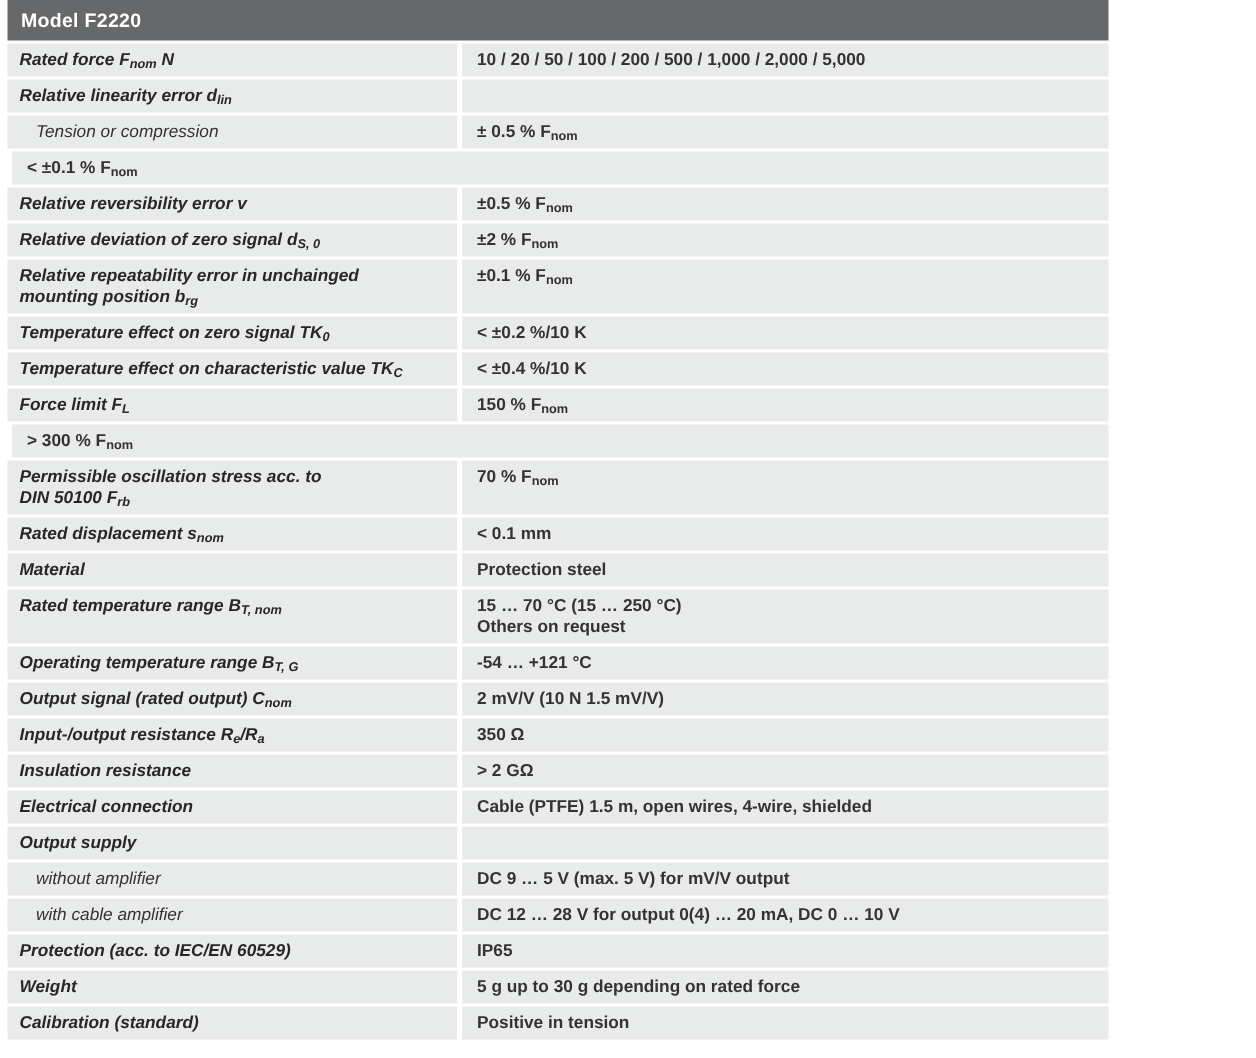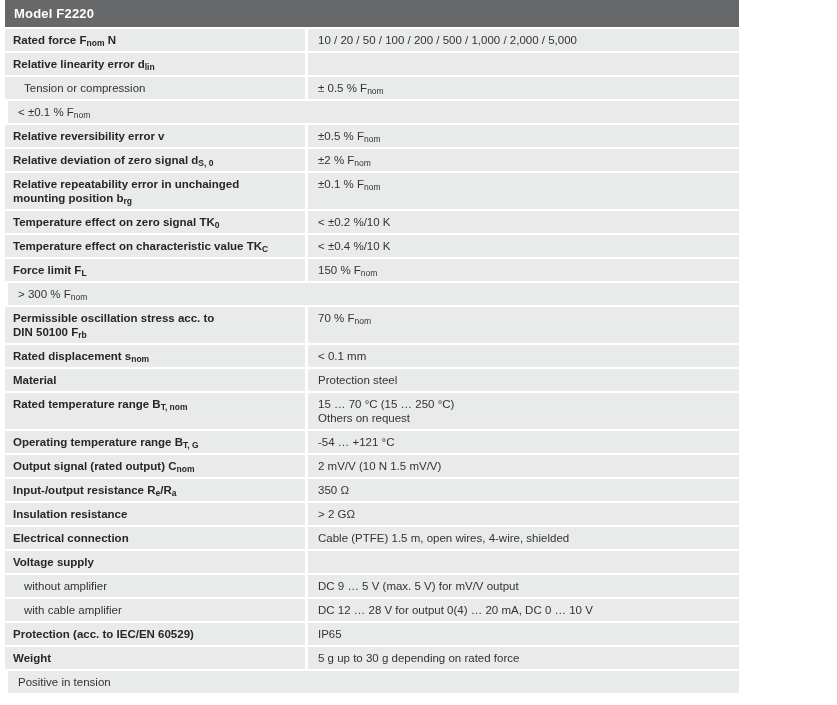--- a/index.html
+++ b/index.html
@@ -40,34 +40,35 @@
     line-height: 14px;
     padding: 4px 10px 4px 8px;
     box-sizing: border-box;
     white-space: pre-line;
   }
   .label-cell {
     width: 300px;
     flex: 0 0 300px;
     font-weight: bold;
     color: var(--label-text, #272727);
+    font-style: italic;
   }
   .row.indent .label-cell {
     font-weight: normal;
     padding-left: 19px;
     color: var(--value-text, #333333);
   }
   .col-divider {
     width: 3px;
     flex: 0 0 3px;
     background: #ffffff;
   }
   .value-cell {
     flex: 1 1 auto;
-    font-weight: normal;
+    font-weight: bold;
     color: var(--value-text, #333333);
     padding-left: 10px;
   }
   sub {
     font-size: 8.5px;
     line-height: 0;
     vertical-align: -2px;
     letter-spacing: 0;
   }
 </style>
@@ -193,21 +194,21 @@
     <div class="cell value-cell">&gt; 2 GΩ</div>
   </div>
 
   <div class="row">
     <div class="cell label-cell">Electrical connection</div>
     <div class="col-divider"></div>
     <div class="cell value-cell">Cable (PTFE) 1.5 m, open wires, 4-wire, shielded</div>
   </div>
 
   <div class="row">
-    <div class="cell label-cell">Voltage supply</div>
+    <div class="cell label-cell">Output supply</div>
     <div class="col-divider"></div>
     <div class="cell value-cell"></div>
   </div>
 
   <div class="row indent">
     <div class="cell label-cell">without amplifier</div>
     <div class="col-divider"></div>
     <div class="cell value-cell">DC 9 … 5 V (max. 5 V) for mV/V output</div>
   </div>
 
@@ -223,18 +224,19 @@
     <div class="cell value-cell">IP65</div>
   </div>
 
   <div class="row">
     <div class="cell label-cell">Weight</div>
     <div class="col-divider"></div>
     <div class="cell value-cell">5 g up to 30 g depending on rated force</div>
   </div>
 
   <div class="row">
+    <div class="cell label-cell">Calibration (standard)</div>
     <div class="col-divider"></div>
     <div class="cell value-cell">Positive in tension</div>
   </div>
 </div>
   </div>
 </div>
 
 </body></html>

